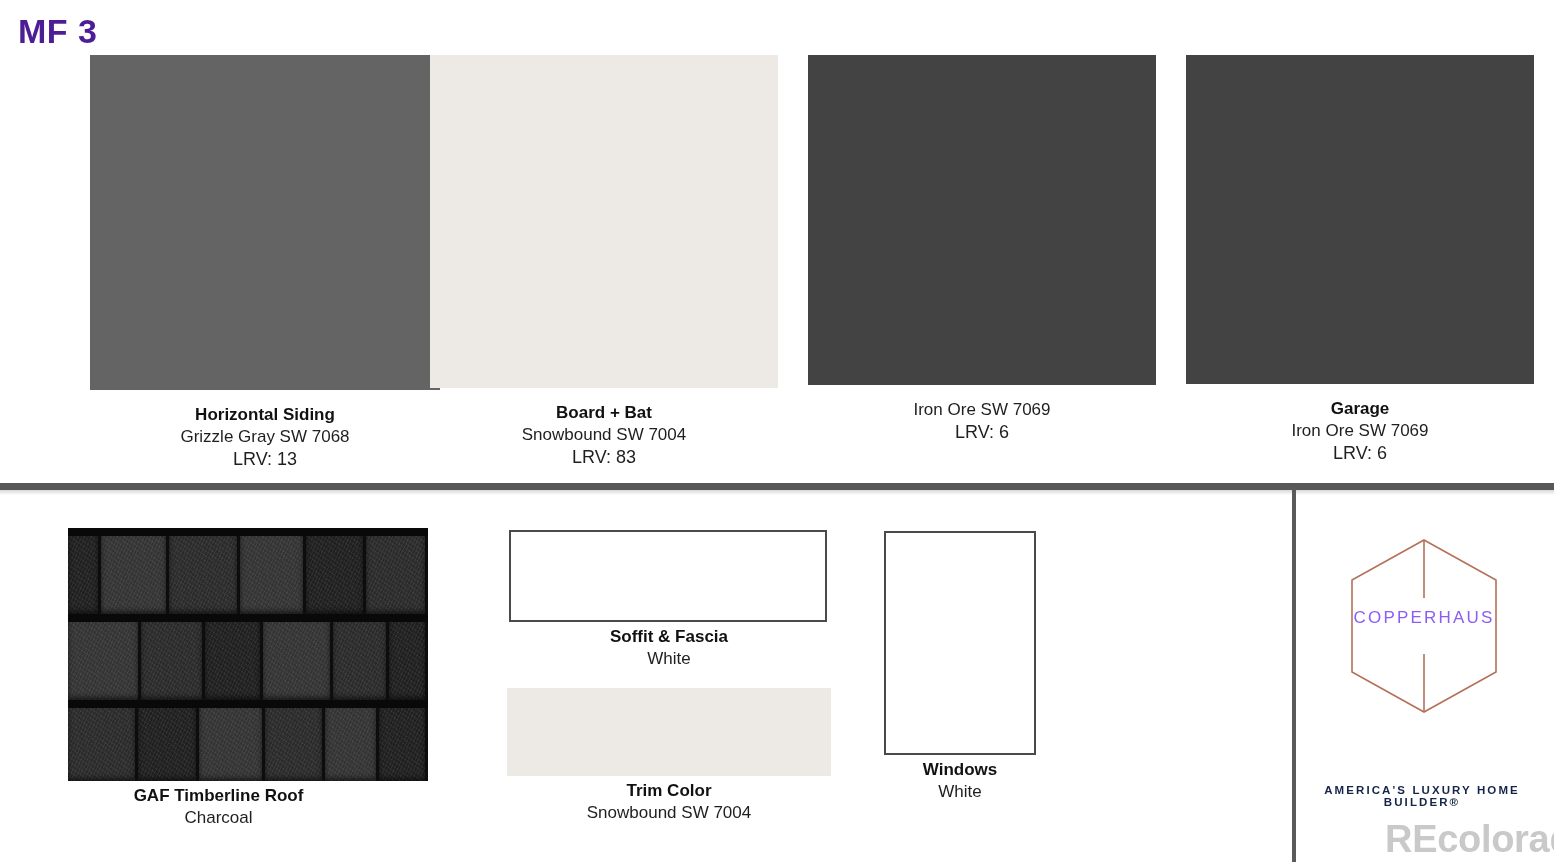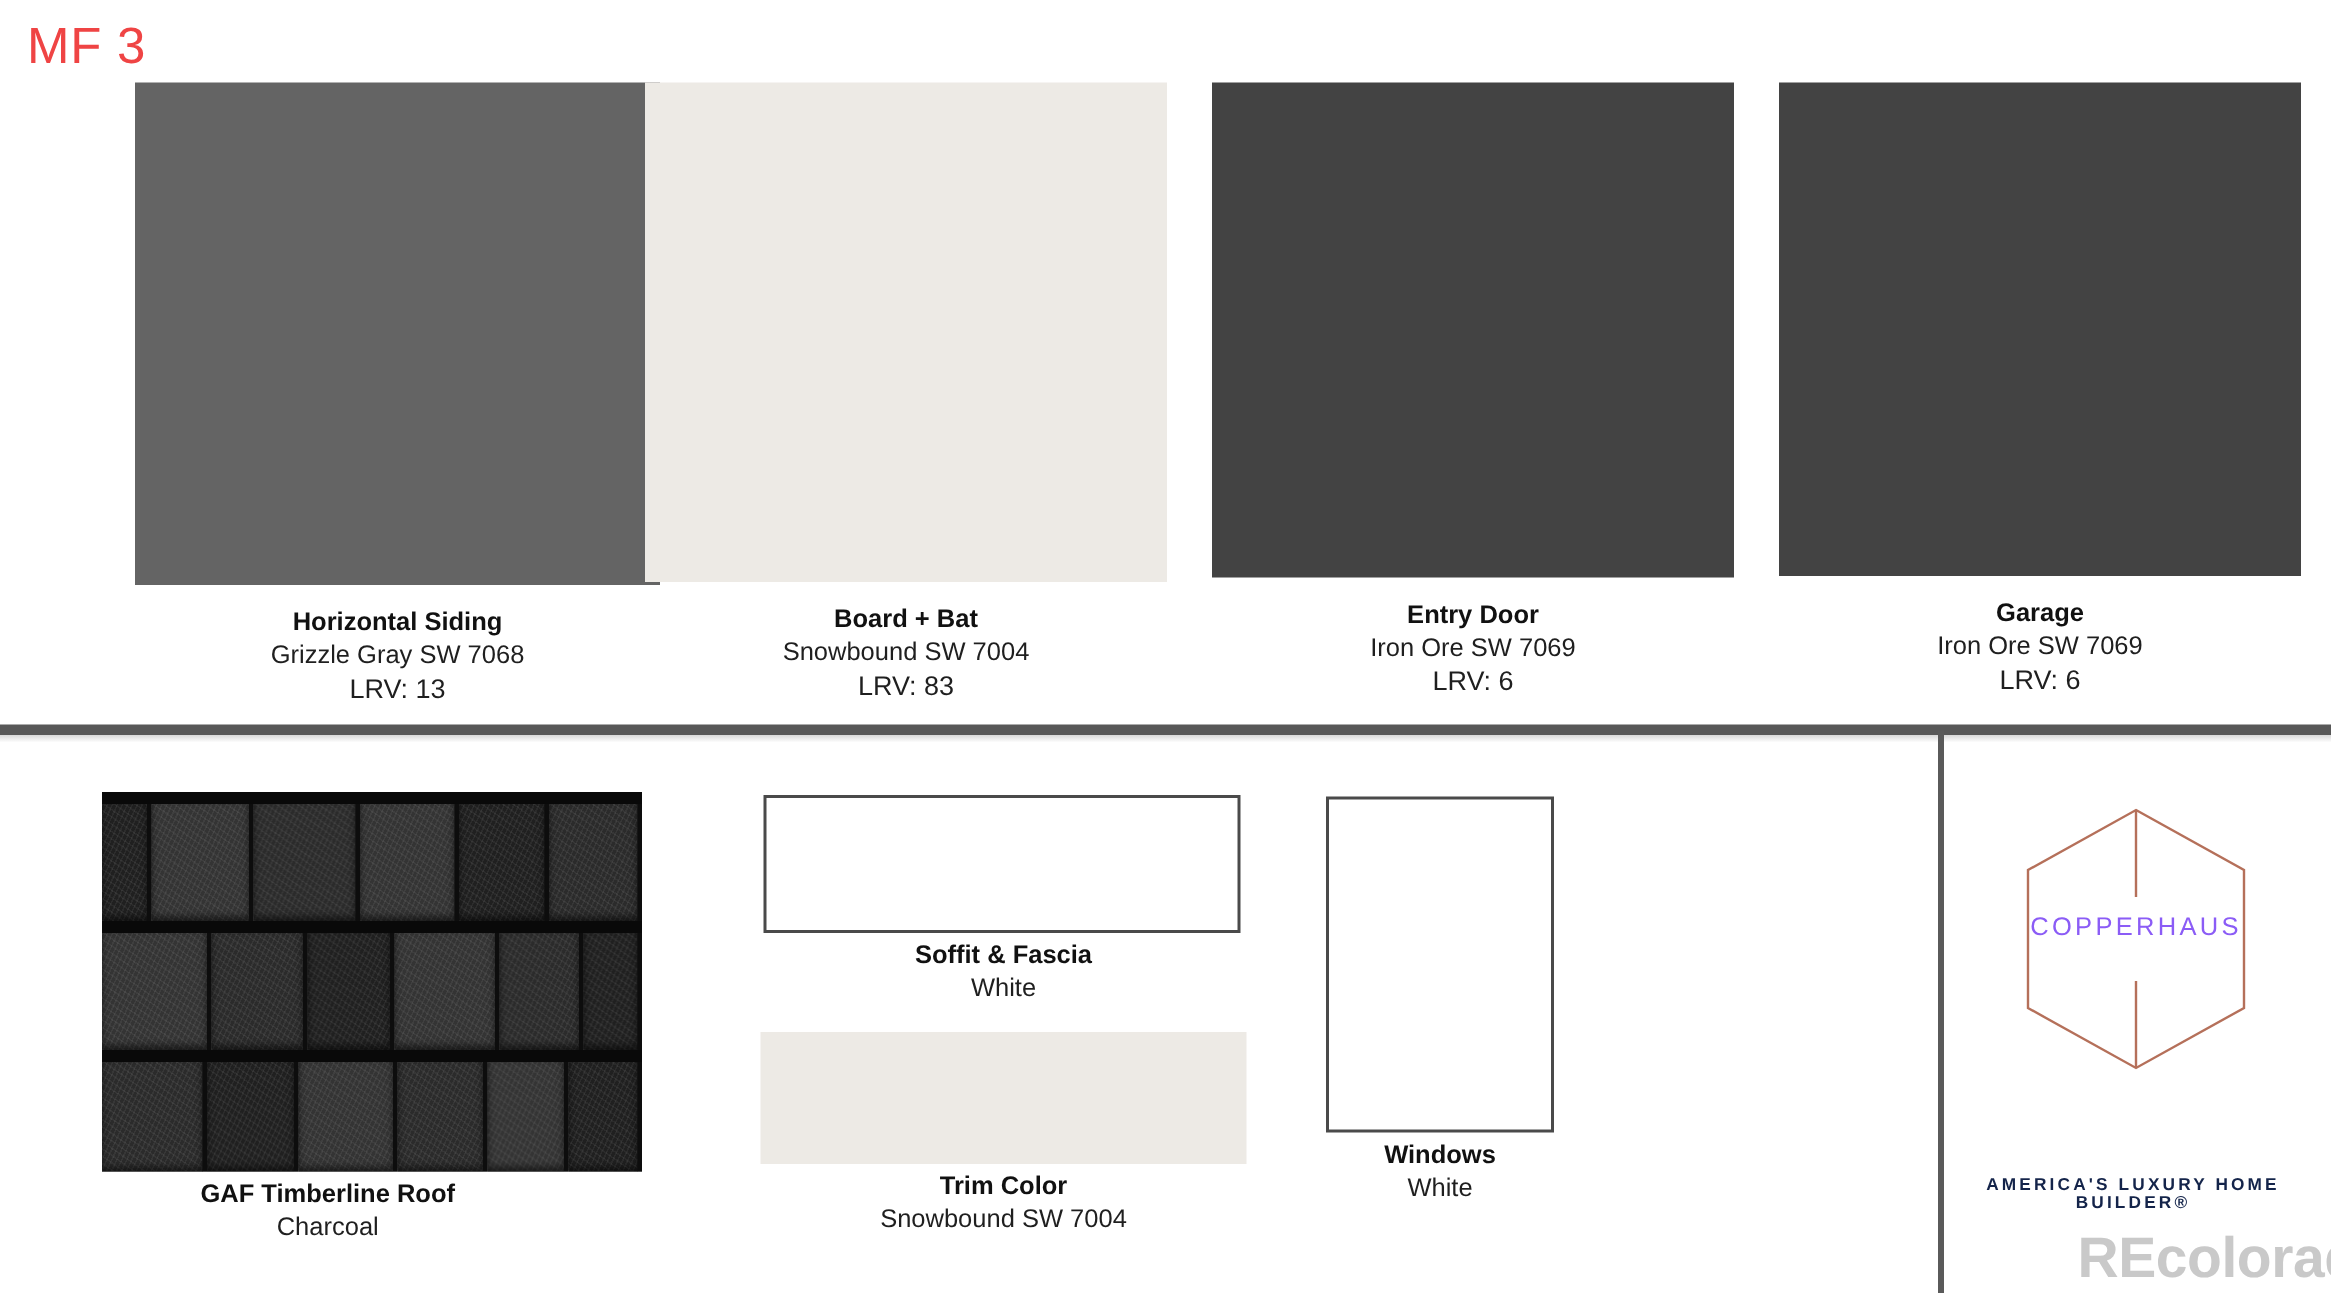--- a/index.html
+++ b/index.html
@@ -15,23 +15,23 @@
     font-family: "Liberation Sans", sans-serif;
     color: #1a1a1a;
   }
 
   
   #board-title {
     position: absolute;
     left: 18px;
     top: 14px;
     font-size: 34px;
-    font-weight: normal;
+    font-weight: bold;
     letter-spacing: 0.5px;
-    color: #ef4444;
+    color: #4c1d95;
     line-height: 1;
   }
 
   
   #swatch-row {
     position: absolute;
     left: 0;
     top: 55px;
     width: 1554px;
     height: 420px;
@@ -282,21 +282,20 @@
     <div class="swatch-caption">
       <span class="swatch-name">Board + Bat</span>
       <span class="swatch-color">Snowbound SW 7004</span>
       <span class="swatch-lrv">LRV: 83</span>
     </div>
   </div>
 
   <div class="swatch-cell" style="left:808px; width:348px;">
     <span class="swatch-chip" style="height:330px; background:#434343;"></span>
     <div class="swatch-caption">
-      <span class="swatch-name">Entry Door</span>
       <span class="swatch-color">Iron Ore SW 7069</span>
       <span class="swatch-lrv">LRV: 6</span>
     </div>
   </div>
 
   <div class="swatch-cell" style="left:1186px; width:348px;">
     <span class="swatch-chip" style="height:329px; background:#434343;"></span>
     <div class="swatch-caption">
       <span class="swatch-name">Garage</span>
       <span class="swatch-color">Iron Ore SW 7069</span>

